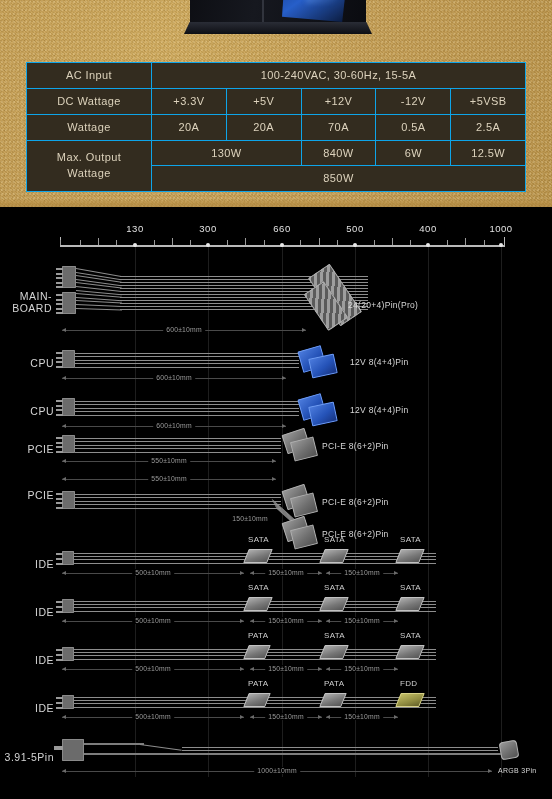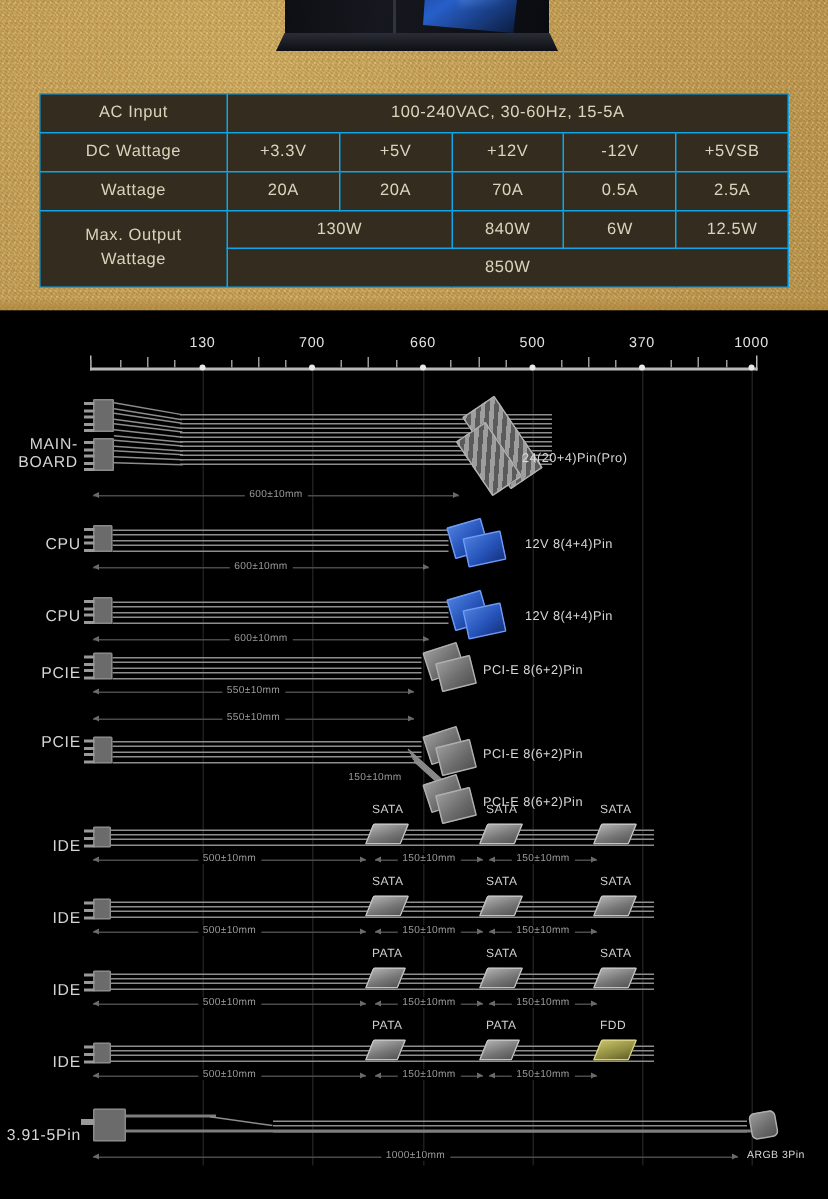--- a/index.html
+++ b/index.html
@@ -205,27 +205,27 @@
           <div class="tick" style="left:424px"></div>
           <div class="tick" style="left:38px;height:7px;top:-7px"></div>
           <div class="tick" style="left:112px;height:7px;top:-7px"></div>
           <div class="tick" style="left:185px;height:7px;top:-7px"></div>
           <div class="tick" style="left:259px;height:7px;top:-7px"></div>
           <div class="tick" style="left:332px;height:7px;top:-7px"></div>
           <div class="tick" style="left:405px;height:7px;top:-7px"></div>
           <div class="dot" style="left:75px"></div>
           <div class="rlabel" style="left:75px">130</div>
           <div class="dot" style="left:148px"></div>
-          <div class="rlabel" style="left:148px">700</div>
+          <div class="rlabel" style="left:148px">300</div>
           <div class="dot" style="left:222px"></div>
           <div class="rlabel" style="left:222px">660</div>
           <div class="dot" style="left:295px"></div>
           <div class="rlabel" style="left:295px">500</div>
           <div class="dot" style="left:368px"></div>
-          <div class="rlabel" style="left:368px">370</div>
+          <div class="rlabel" style="left:368px">400</div>
           <div class="dot" style="left:441px"></div>
           <div class="rlabel" style="left:441px">1000</div>
         </div>
     </div>
 
     <div id="rows">
         <div class="row" style="top:55px;height:74px">
           <div class="rowlabel" style="left:0;width:52px;top:28px">MAIN-<br>BOARD</div>
           <div class="plug" style="left:62px;top:4px;width:14px;height:22px"></div>
           <div class="plugfin" style="left:56px;top:6px;width:7px"></div>

